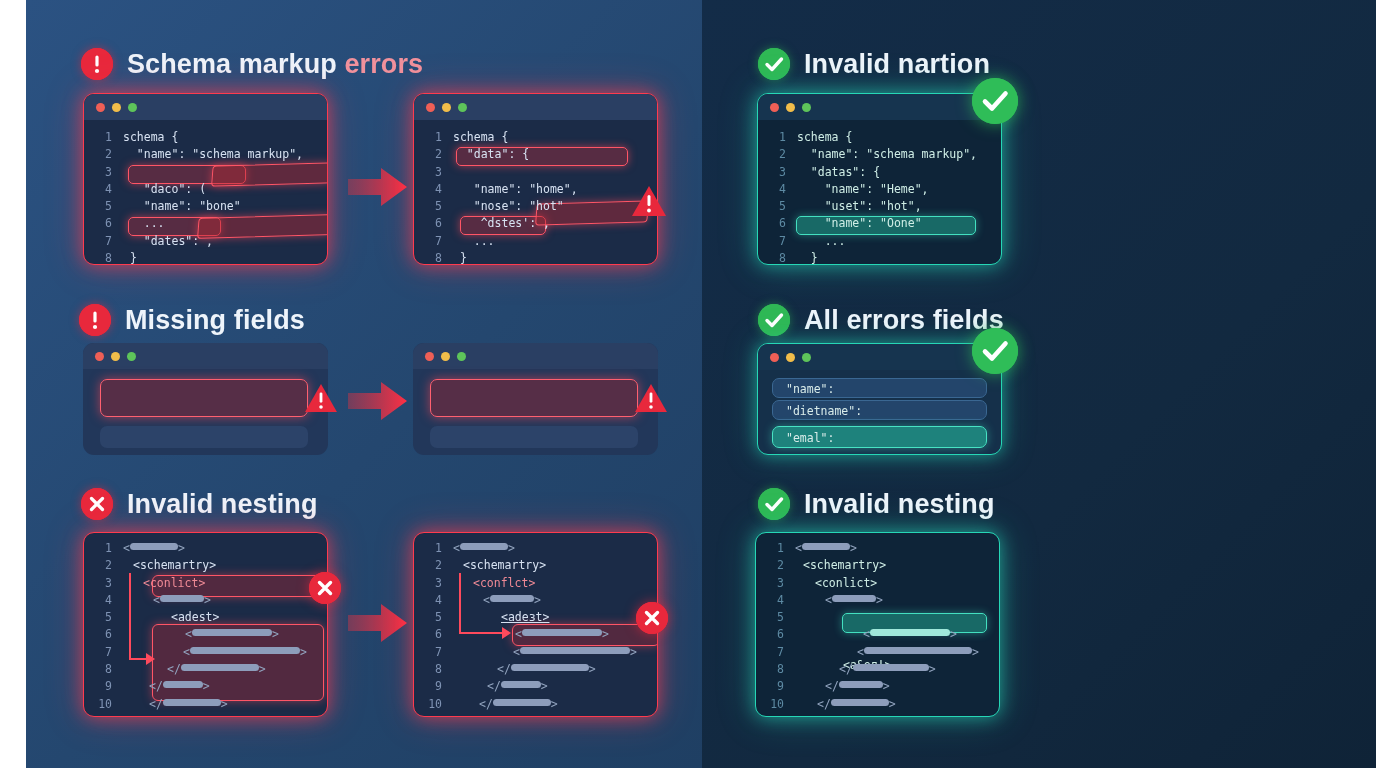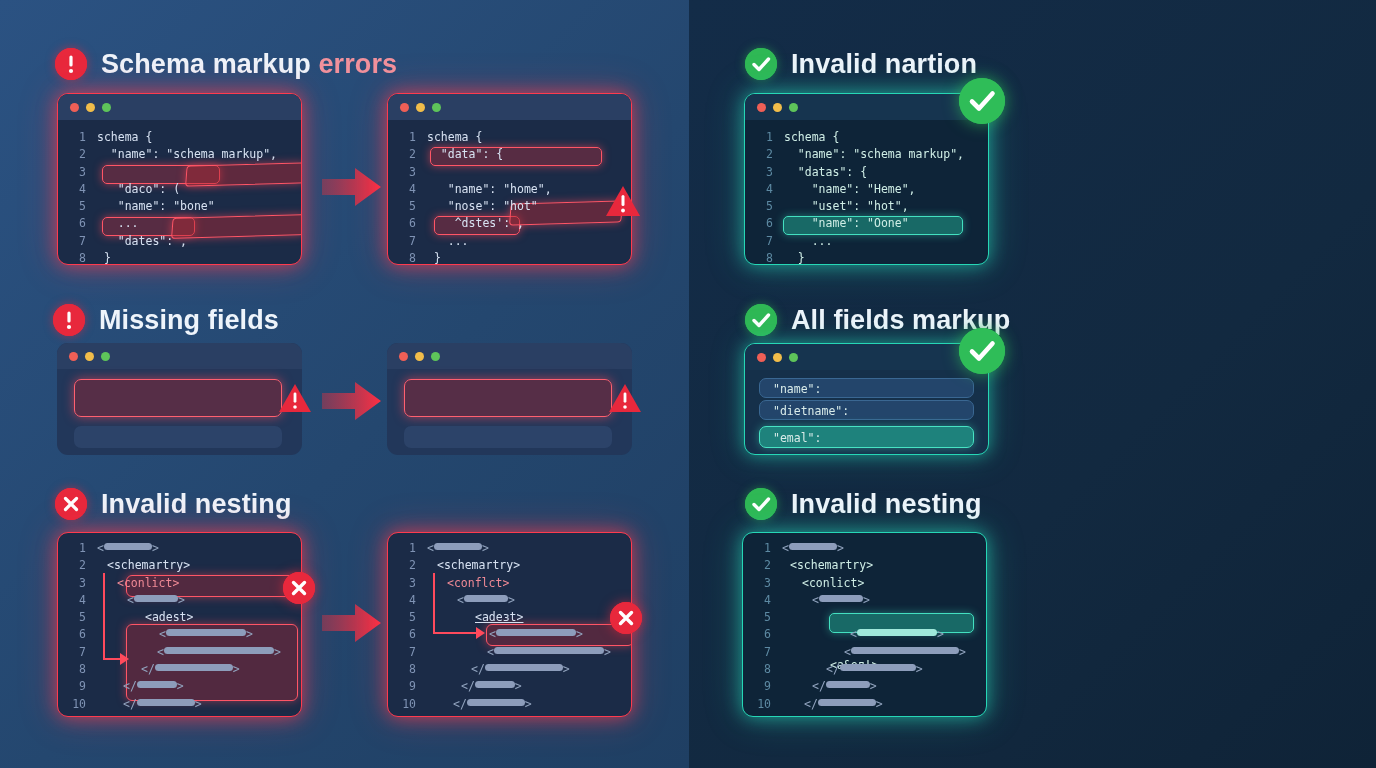--- a/index.html
+++ b/index.html
@@ -5,20 +5,21 @@
   * { box-sizing: border-box; margin: 0; padding: 0; }
   html, body {
     width: 1376px; height: 768px;
     overflow: hidden;
     font-family: "Liberation Sans", sans-serif;
   }
   #stage {
     position: relative;
     width: 1376px; height: 768px;
     display: flex;
+    padding-left: 26px;
   }
   .half { position: relative; height: 768px; }
   .half.bad  { width: 689px; background: linear-gradient(135deg,#2b5282 0%, #24476f 55%, #1f3f63 100%); }
   .half.good { width: 687px; background: linear-gradient(135deg,#132c48 0%, #122940 60%, #0f2337 100%); }
 
   .row { position: absolute; left: 0; width: 100%; }
 
   
   .heading { display: flex; align-items: center; gap: 14px; }
   .badge {
@@ -391,21 +392,21 @@
     </div>
 
     <div class="row" style="top:304px;">
       <div class="heading" style="margin-left:56px;">
         <div class="badge green">
           <svg width="32" height="32" viewBox="0 0 32 32">
               <circle cx="16" cy="16" r="16" fill="#2fb855"></circle>
               <path d="M9 16.5 L14 21.5 L23.5 11" stroke="#fff" stroke-width="3.4" fill="none" stroke-linecap="round" stroke-linejoin="round"></path>
             </svg>
         </div>
-        <div class="htitle"><span>All fields markup</span></div>
+        <div class="htitle"><span>All errors fields</span></div>
       </div>
     </div>
 
     <div class="card plain-good" style="left:55px; top:343px; width:245px; height:112px;">
       <div class="body">
         <div class="titlebar tb-good">
           <span class="dot r"></span>
           <span class="dot y"></span>
           <span class="dot g"></span>
         </div>

